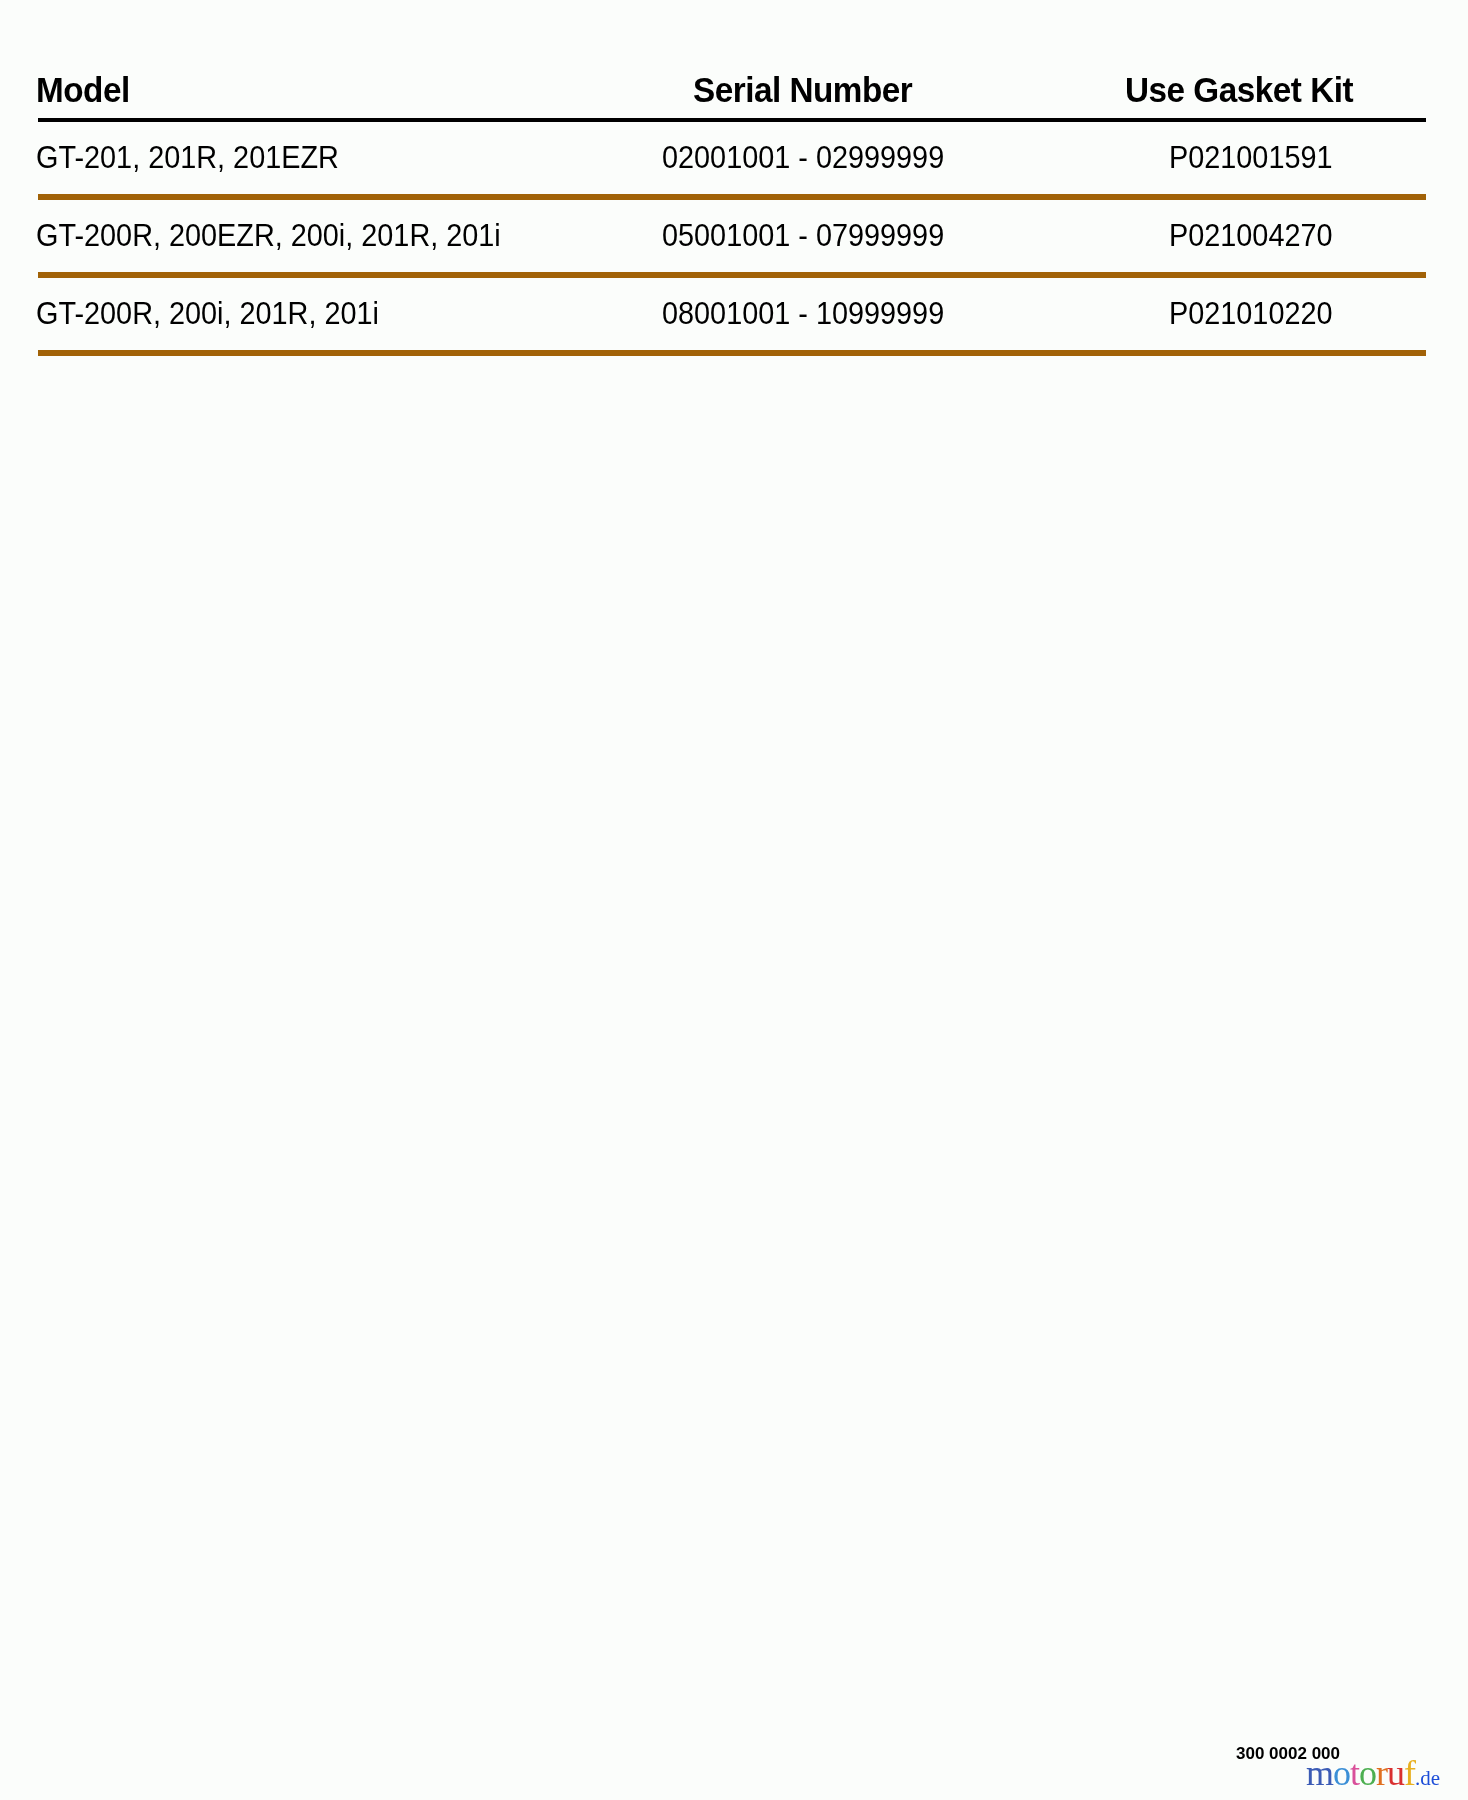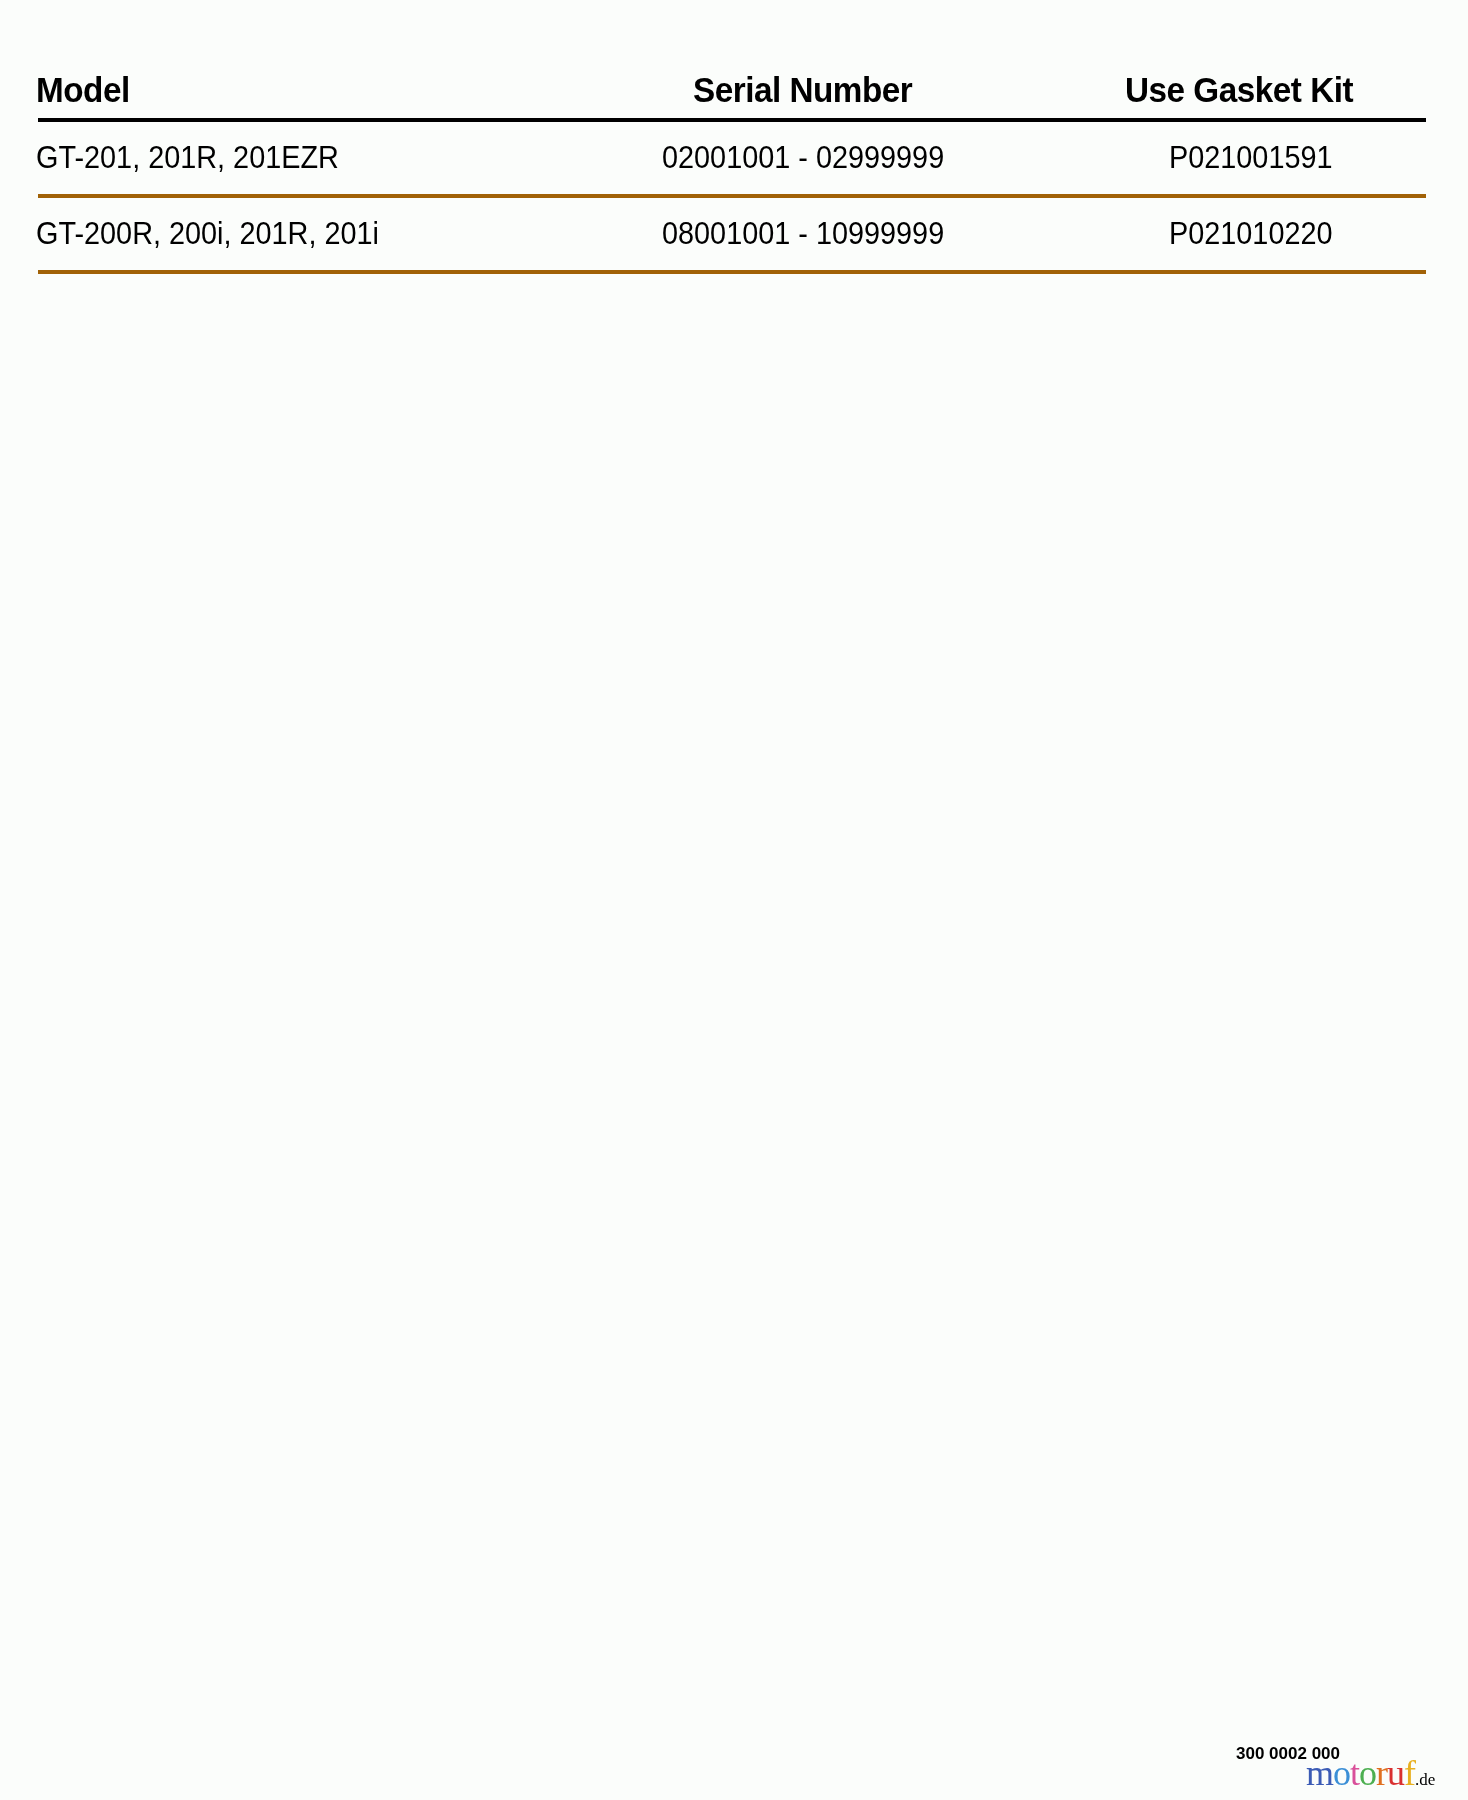--- a/index.html
+++ b/index.html
@@ -3,44 +3,49 @@
 <meta charset="utf-8">
 <style>
   html,body{margin:0;padding:0;}
   body{width:1468px;height:1800px;background:#fbfdfb;position:relative;overflow:hidden;font-family:"Liberation Sans",sans-serif;color:#000;}
   .table{position:absolute;left:38px;top:60px;width:1388px;}
   .hdr{position:relative;height:58px;border-bottom:4px solid #000;text-decoration:underline;}
   .hdr span{position:absolute;top:10px;font-size:35px;font-weight:bold;letter-spacing:-0.5px;transform:scaleX(0.95);transform-origin:left;}
   .h-model{left:-2px;}
   .h-serial{left:655px;}
   .h-kit{left:1087px;}
-  .row{position:relative;height:72px;border-bottom:4px solid #a16207;}
+  .row{position:relative;height:72px;border-bottom:6px solid #a16207;}
   .row span{position:absolute;top:18px;font-size:31px;transform:scaleX(0.93);transform-origin:left;}
   .c-model{left:-2px;}
   .c-serial{left:624px;}
   .c-kit{left:1131px;}
   .footer-num{position:absolute;left:1236px;top:1744px;font-size:17px;font-weight:bold;}
   .logo{position:absolute;left:1306px;top:1752px;font-family:"Liberation Serif",serif;font-size:36px;letter-spacing:-1px;}
-  .logo .de{font-size:17px;color:#000000;letter-spacing:0;}
+  .logo .de{font-size:21px;color:#1d4ed8;letter-spacing:0;}
 </style>
 </head>
 <body>
 
 <div class="table">
   <div class="hdr">
     <span class="h-model">Model</span>
     <span class="h-serial">Serial Number</span>
     <span class="h-kit">Use Gasket Kit</span>
   </div>
   <div class="row">
     <span class="c-model">GT-201, 201R, 201EZR</span>
     <span class="c-serial">02001001 - 02999999</span>
     <span class="c-kit">P021001591</span>
   </div>
   <div class="row">
+    <span class="c-model">GT-200R, 200EZR, 200i, 201R, 201i</span>
+    <span class="c-serial">05001001 - 07999999</span>
+    <span class="c-kit">P021004270</span>
+  </div>
+  <div class="row">
     <span class="c-model">GT-200R, 200i, 201R, 201i</span>
     <span class="c-serial">08001001 - 10999999</span>
     <span class="c-kit">P021010220</span>
   </div>
 </div>
 
 <div class="footer-num">300 0002 000</div>
 <div class="logo">
   <span id="logo-letters"><span style="color: rgb(59, 91, 181);">m</span><span style="color: rgb(59, 143, 214);">o</span><span style="color: rgb(217, 80, 154);">t</span><span style="color: rgb(76, 175, 80);">o</span><span style="color: rgb(224, 112, 32);">r</span><span style="color: rgb(217, 48, 48);">u</span><span style="color: rgb(232, 176, 32);">f</span></span><span class="de">.de</span>
 </div>

